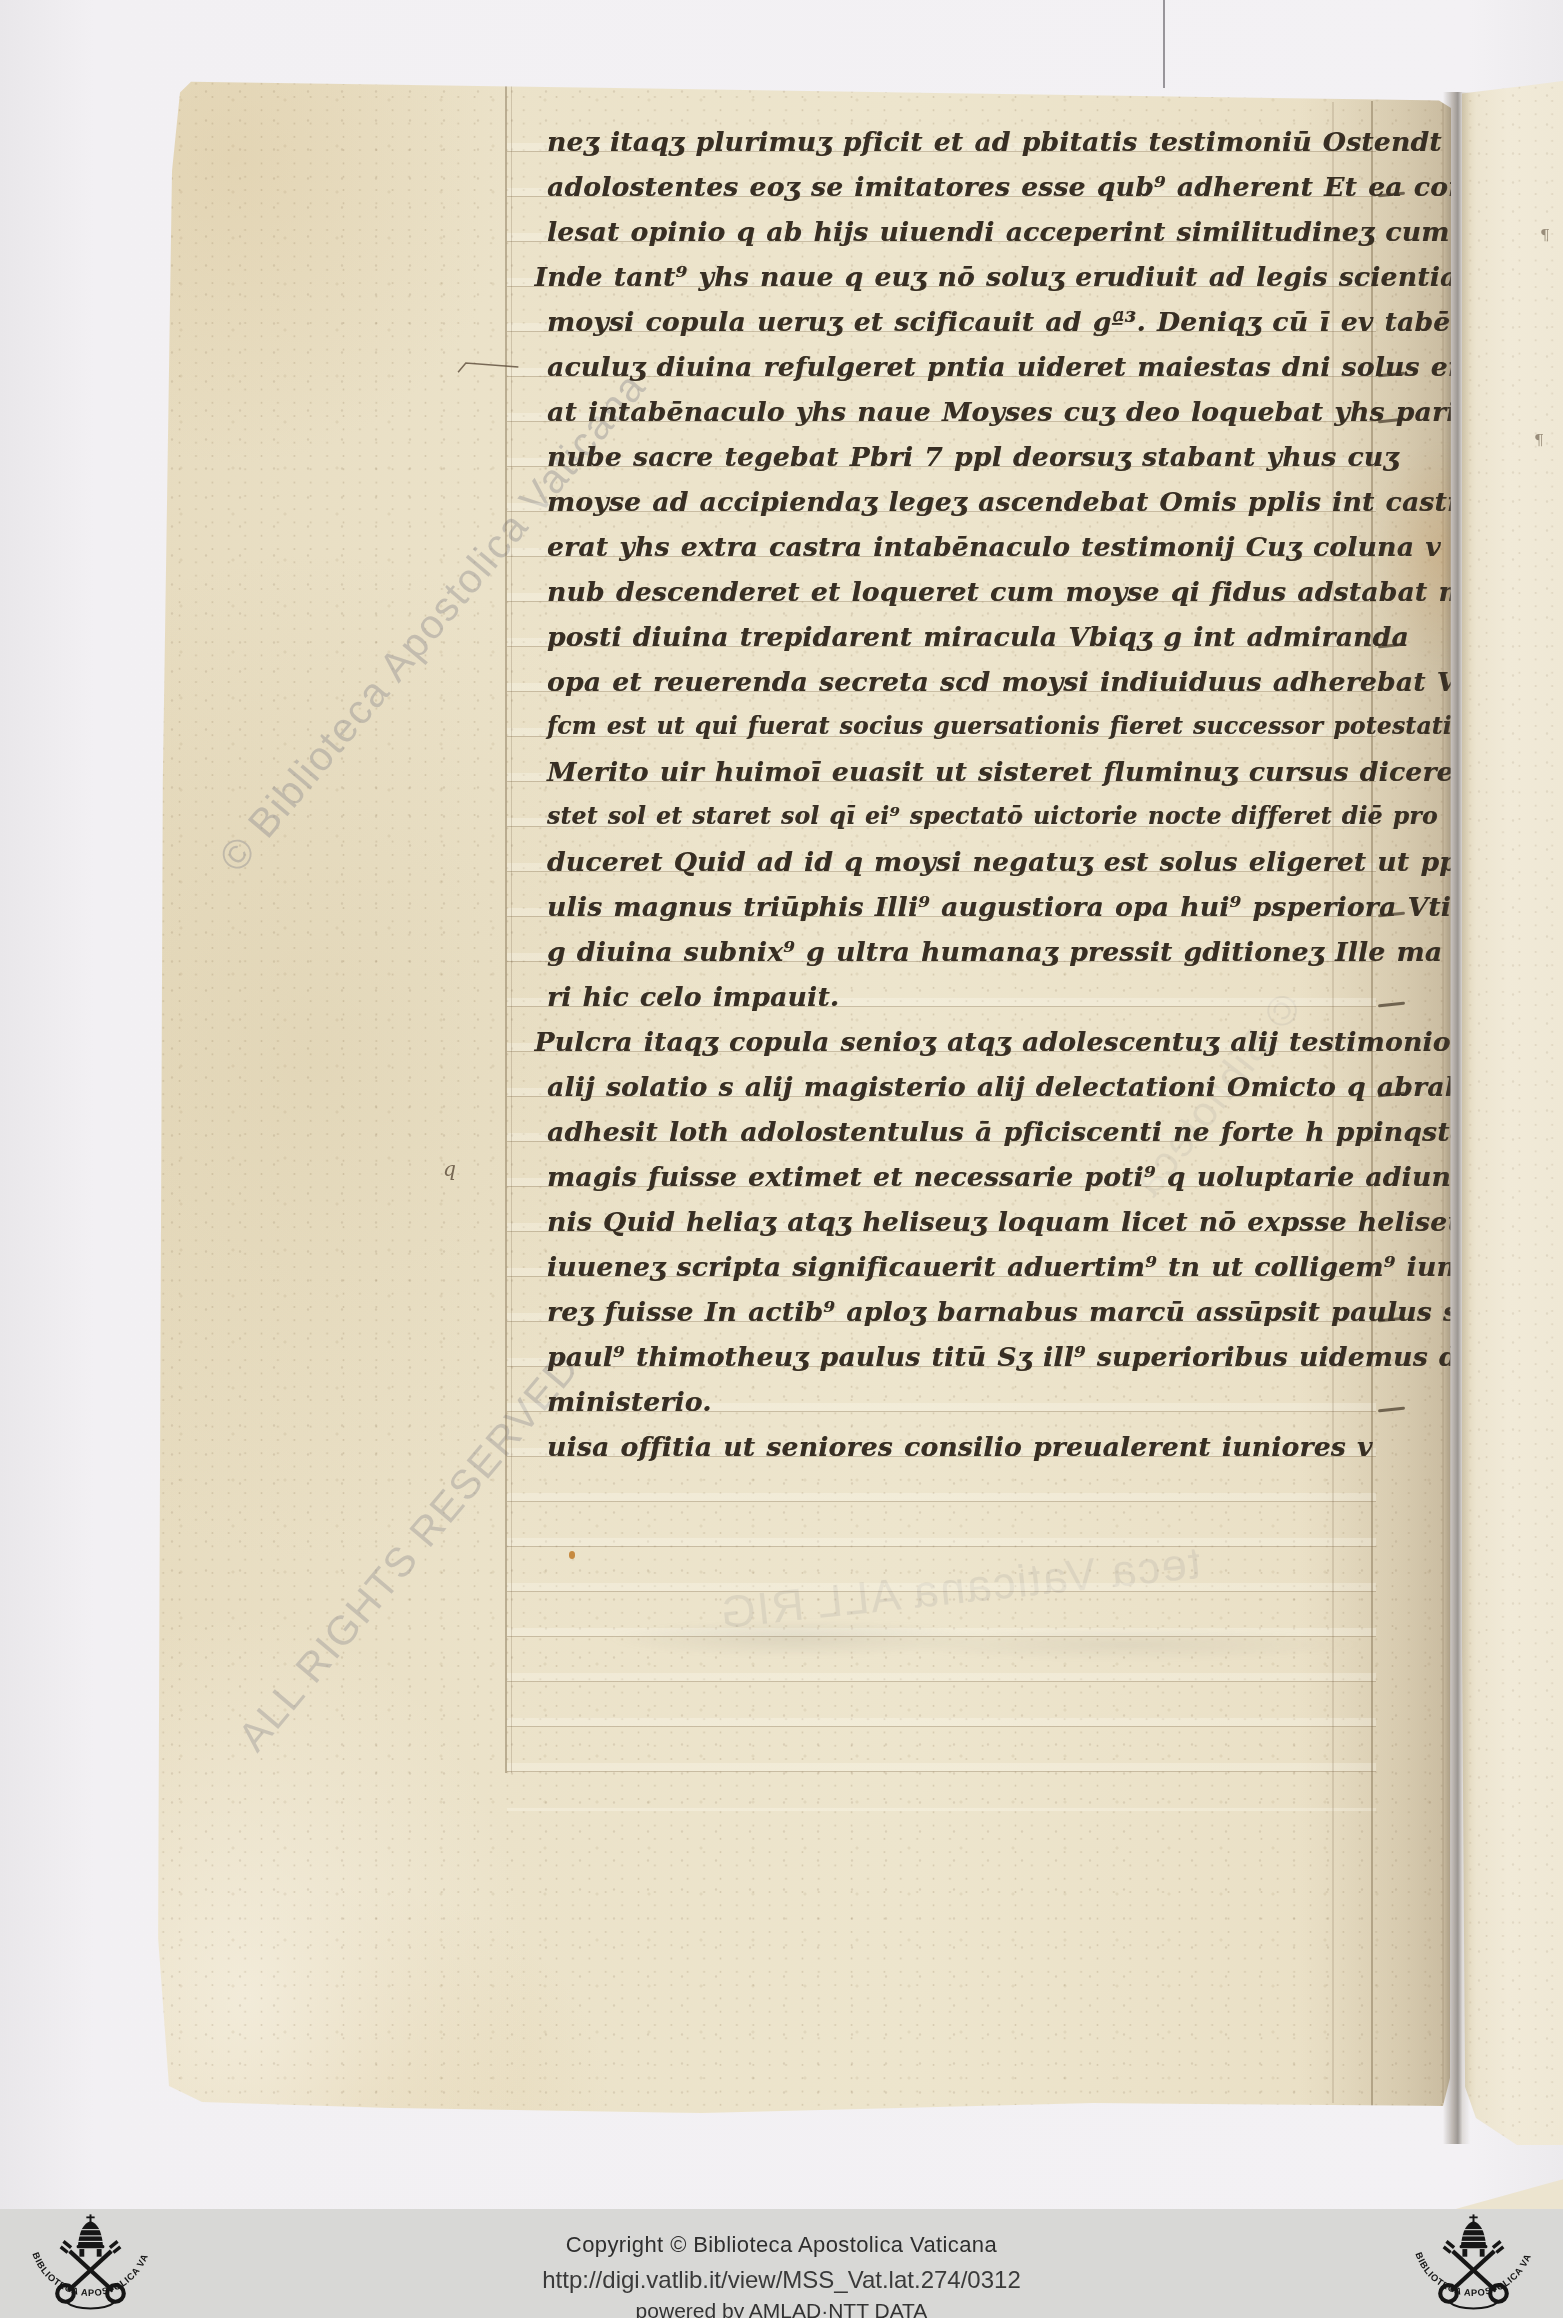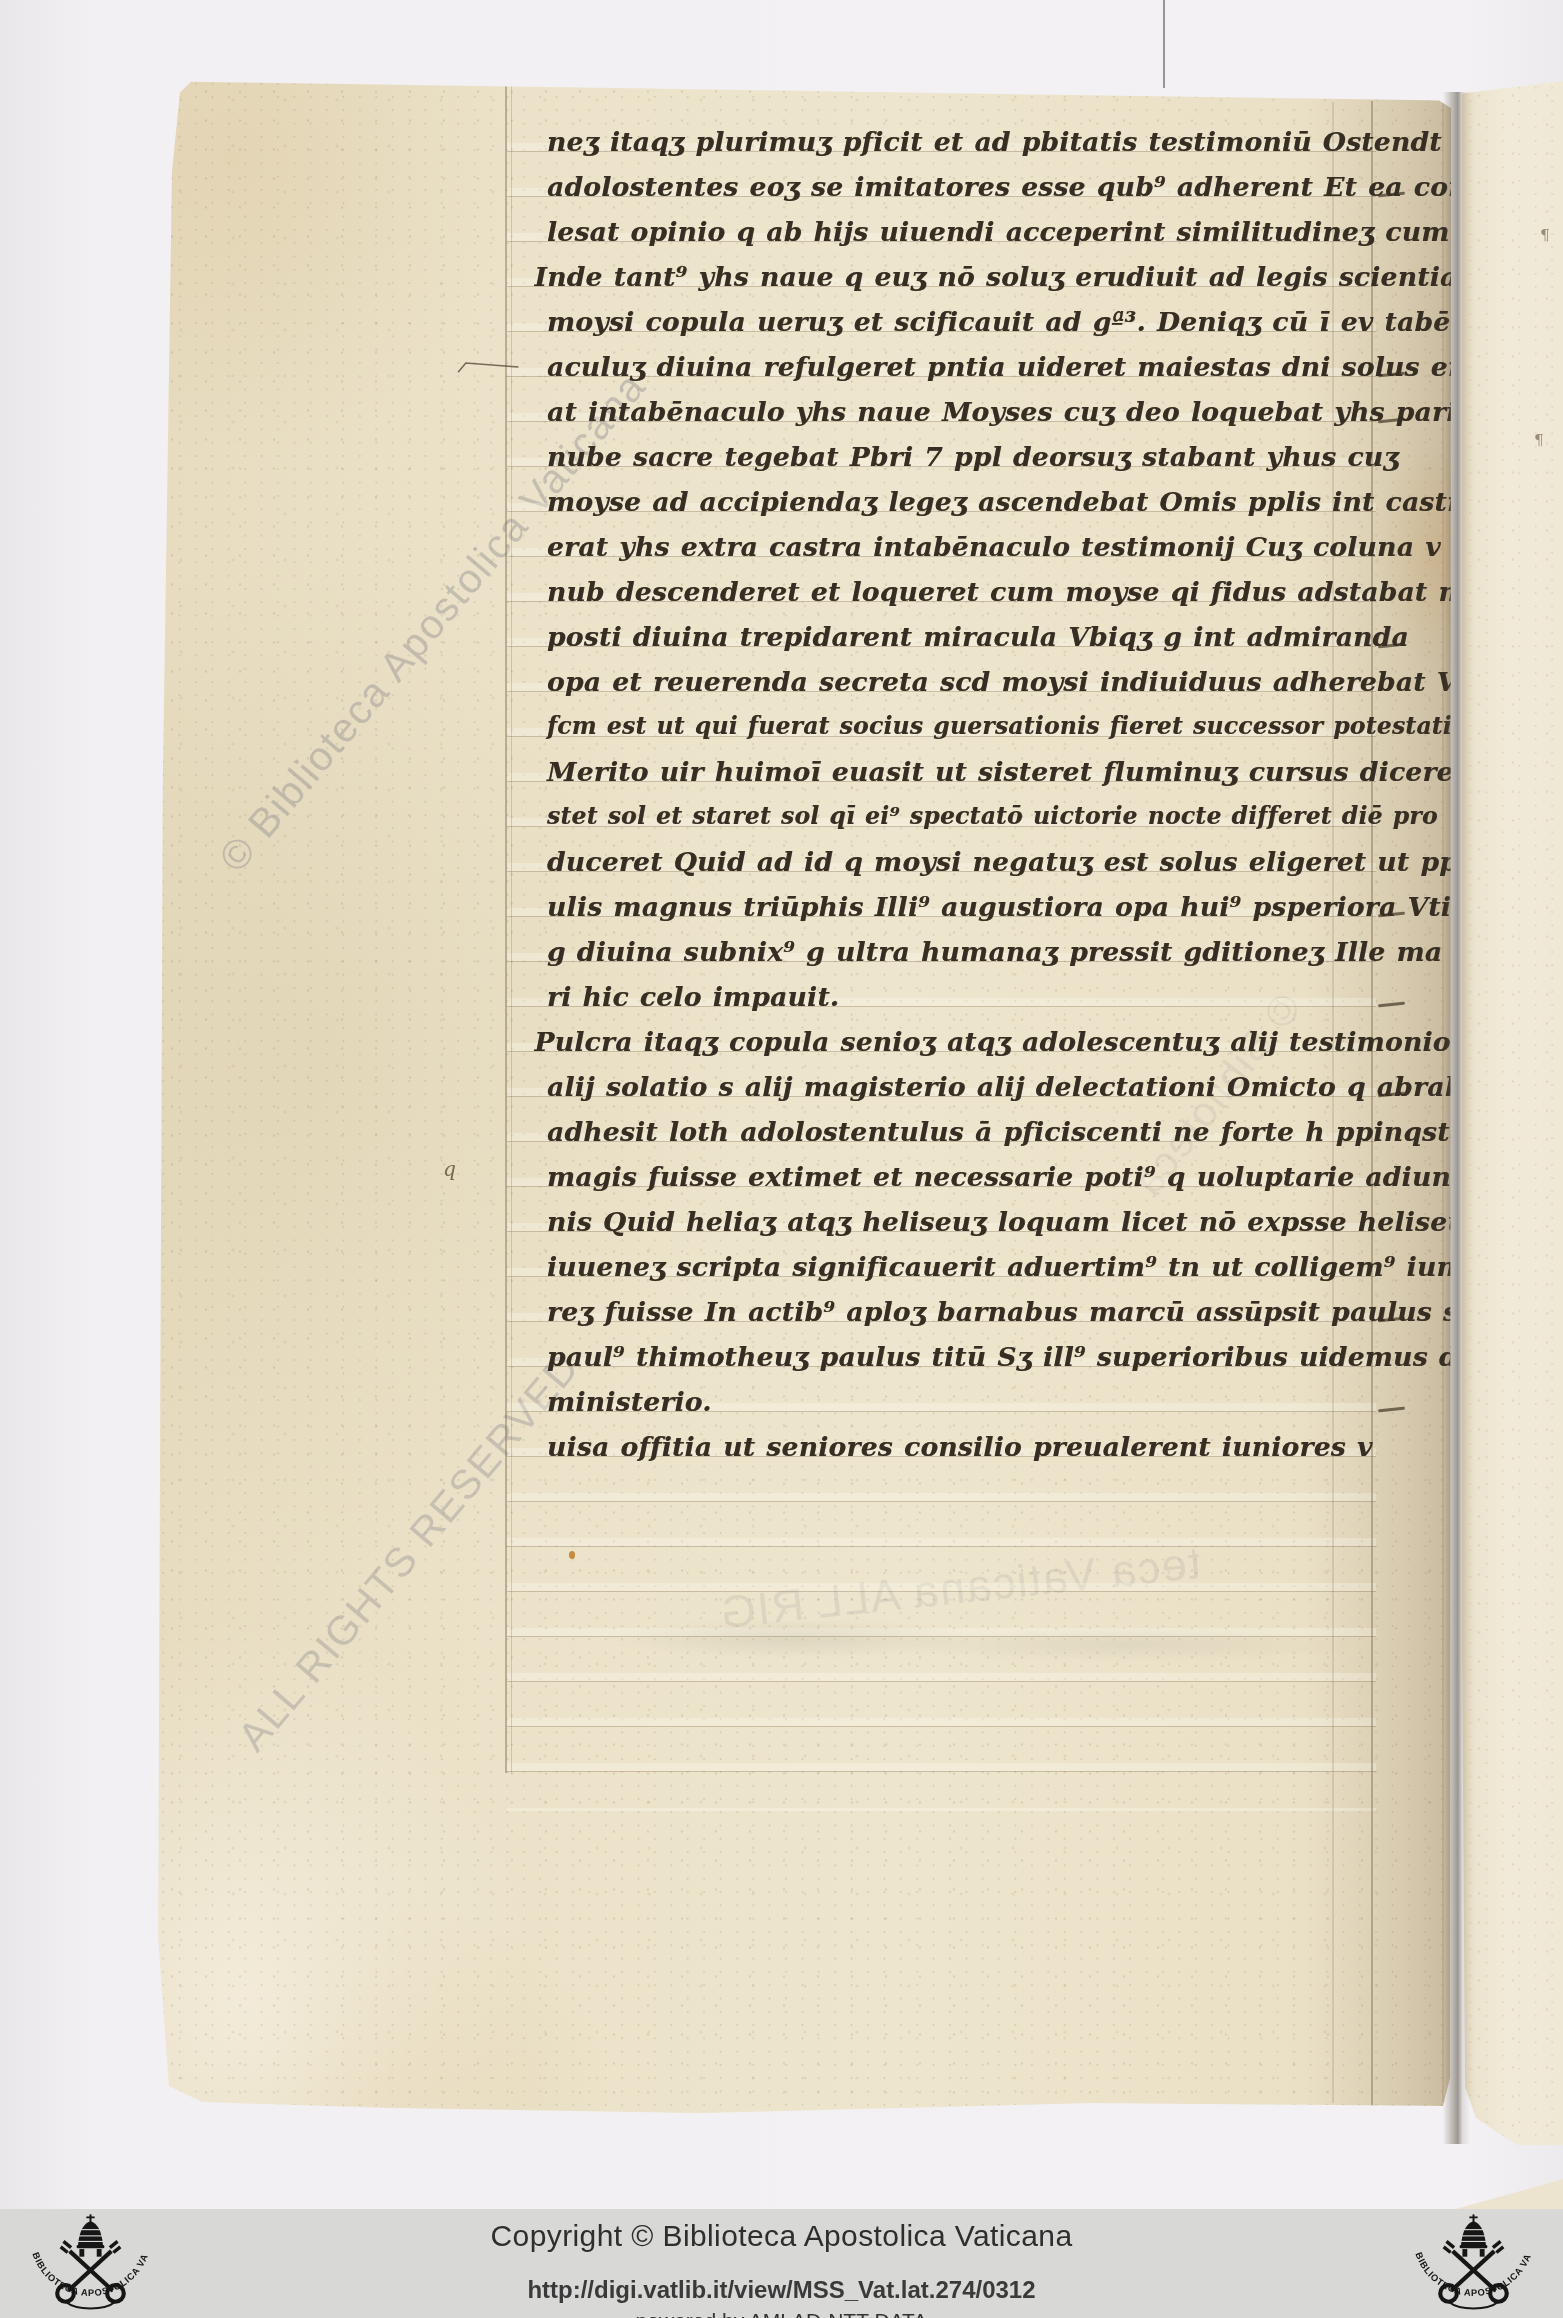--- a/index.html
+++ b/index.html
@@ -72,22 +72,22 @@
   .wm-mb{left:563px;top:1485px;font-size:45px;opacity:.17;transform:scaleX(-1) rotate(6deg);}
   .wm-mr{left:1118px;top:907px;font-size:42px;opacity:.14;
          transform:scaleX(-1) rotate(52deg);transform-origin:0 0;}
   
   .fold{position:absolute;left:1443px;top:92px;width:26.6px;height:2052px;
     background:linear-gradient(90deg,transparent 0,rgba(100,88,70,.42) 40%,
       rgba(60,52,40,.48) 55%,rgba(150,140,120,.22) 72%,transparent 100%);}
   
   .footer{position:absolute;left:0;top:2209px;width:1563px;height:109px;background:#d8d8d6;
     display:flex;flex-direction:column;align-items:center;color:#2e2e2e;}
-  .f-copy{margin-top:10px;font-size:30px;letter-spacing:0.4px;}
-  .f-url{margin-top:23px;font-size:24px;color:#3a3a3a;font-weight:bold;}
+  .f-copy{margin-top:23px;font-size:22px;letter-spacing:0.4px;}
+  .f-url{margin-top:8px;font-size:24px;color:#3a3a3a;}
   .f-pow{margin-top:4.7px;font-size:21px;color:#333;}
   .logo{position:absolute;top:2213px;width:141px;height:104px;}
   .logo.left{left:19.5px;} .logo.right{left:1403px;}
 </style>
 </head>
 <body>
 
 <div id="screen">
 
   <div class="top-line"></div>

